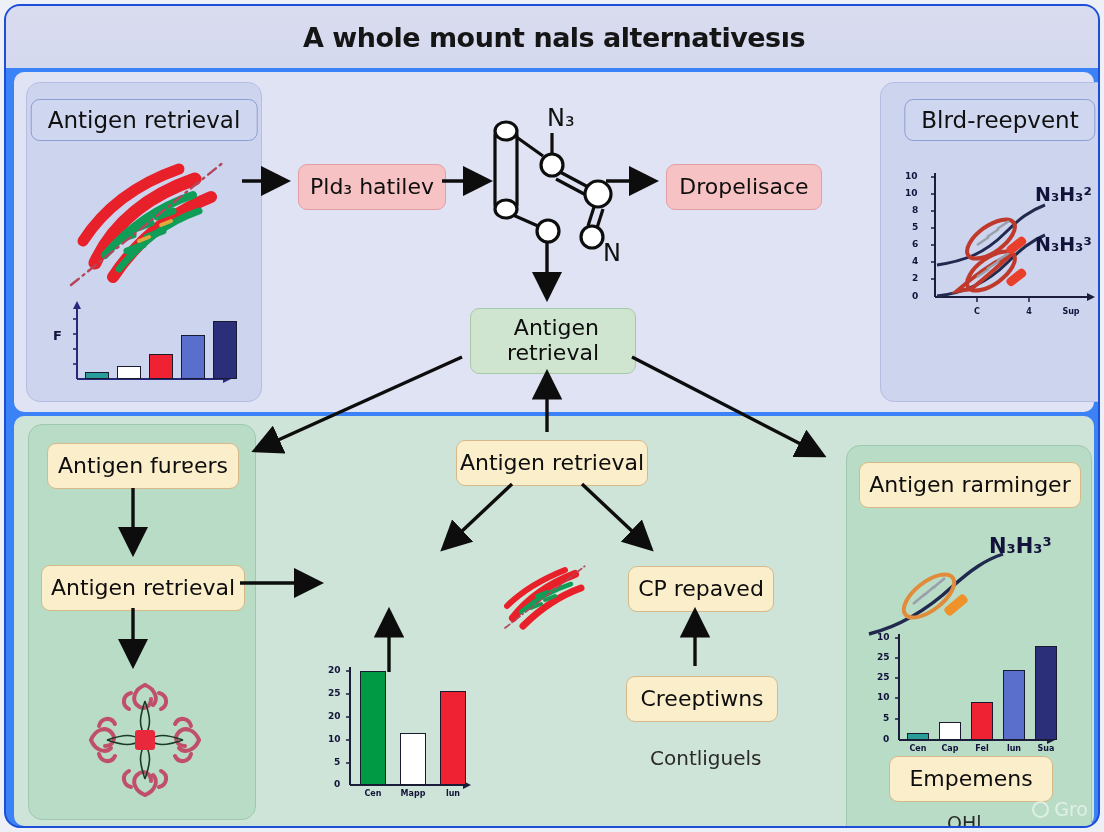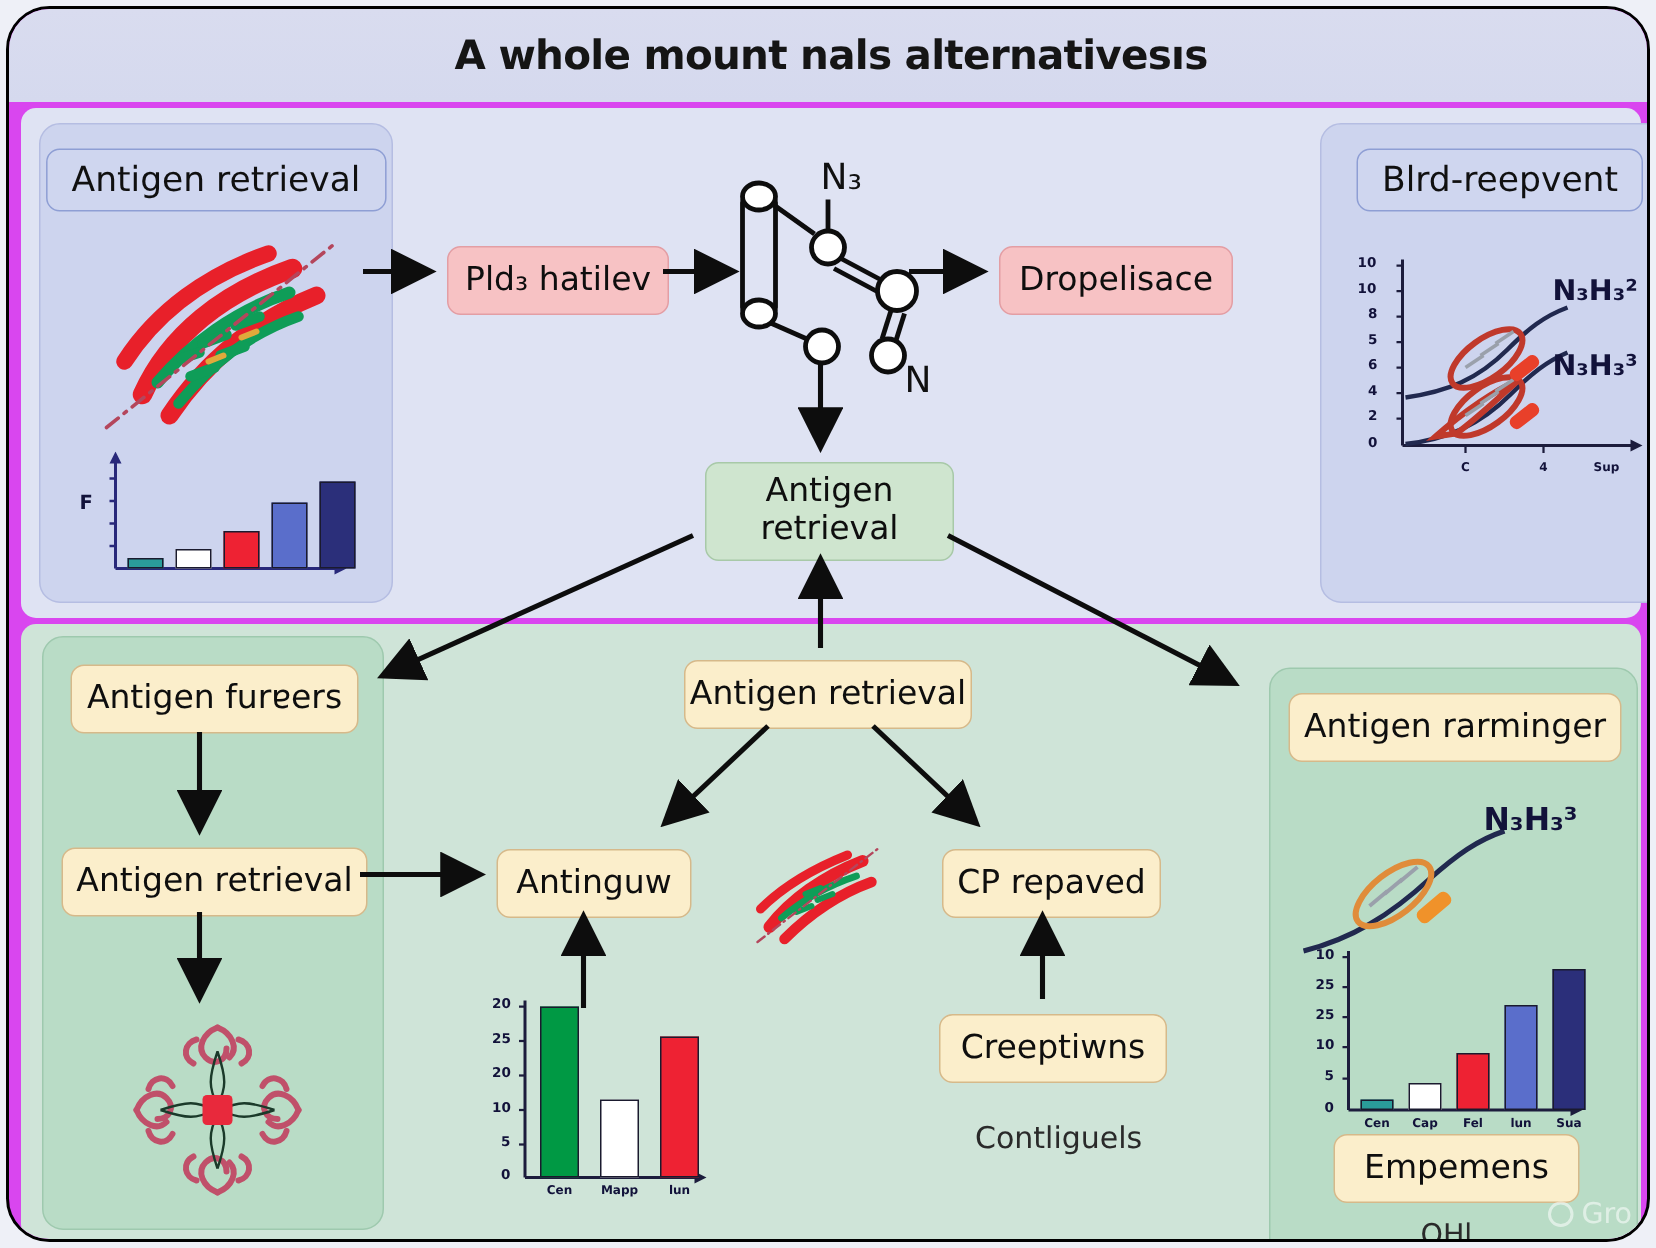--- a/index.html
+++ b/index.html
@@ -12,23 +12,23 @@
   #root {
     position: relative;
     width: 1104px; height: 832px;
     background: #eef0f7;
   }
 
   
   .frame {
     position: absolute; left: 4px; top: 4px;
     width: 1096px; height: 824px;
-    border: 2px solid #000000;
-    border-radius: 29px;
-    background: #d946ef;
+    border: 2px solid #1d4ed8;
+    border-radius: 16px;
+    background: #3b82f6;
     overflow: hidden;
   }
 
   
   .title-band {
     position: absolute; left: 0; top: 0;
     width: 1096px; height: 62px;
     background: linear-gradient(180deg,#d9dcef 0%, #d5d9ee 100%);
     display: flex; align-items: center; justify-content: center;
   }
@@ -71,21 +71,21 @@
   .head-lav {
     background: #cfd6ef; border: 1.5px solid #8e9ed4;
     color: #101010; font-size: 23px; padding: 7px 16px;
   }
 
   
   .node {
     position: absolute;
     border-radius: 9px;
     display: flex; align-items: center; justify-content: center;
-    text-align: center;
+    text-align: right;
     white-space: pre-line;
     color: #0e0e0e;
     line-height: 1.12;
   }
   .node-pink { background: #f7c2c4; border: 1.5px solid #e39ea4; font-size: 22px; }
   .node-green{ background: #cfe5cf; border: 1.5px solid #a8c9a8; font-size: 22px; }
   .node-tan  { background: #fbeecb; border: 1.5px solid #d6b98a; font-size: 22px; }
 
   .caption {
     position: absolute;
@@ -286,21 +286,20 @@
           <path d="M64 104 C 58 86, 58 80, 64 68 C 70 80, 70 86, 64 104"></path>
           <path d="M26 65 C 44 59, 50 59, 62 65 C 50 71, 44 71, 26 65"></path>
           <path d="M102 65 C 84 59, 78 59, 66 65 C 78 71, 84 71, 102 65"></path>
         </g>
         <rect x="54" y="55" width="20" height="20" rx="3" fill="#e8293c"></rect>
       </svg>
     </div>
 
     <div class="node node-tan" style="left:450px; top:434px; width:192px; height:46px;">Antigen retrieval</div>
 
-    <div class="node node-tan" style="left:325px; top:560px; width:130px; height:46px;">Antinguw</div>
 
     <div class="node node-tan" style="left:620px; top:670px; width:152px; height:46px;">Creeptiwns</div>
 
     <div class="node node-tan" style="left:622px; top:560px; width:146px; height:46px;">CP repaved</div>
 
     <div class="caption" style="left:644px; top:740px;">Contliguels</div>
 
     <svg style="position:absolute; left:495px; top:556px;" width="90" height="70" viewBox="0 0 90 70">
       <g stroke-linecap="round">
         <path d="M12 56 C 26 38, 48 22, 74 12" stroke="#e8202a" stroke-width="8" fill="none"></path>

